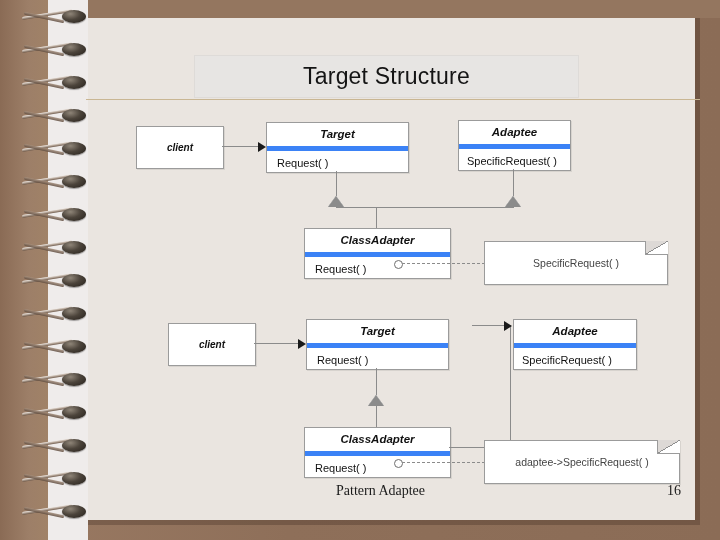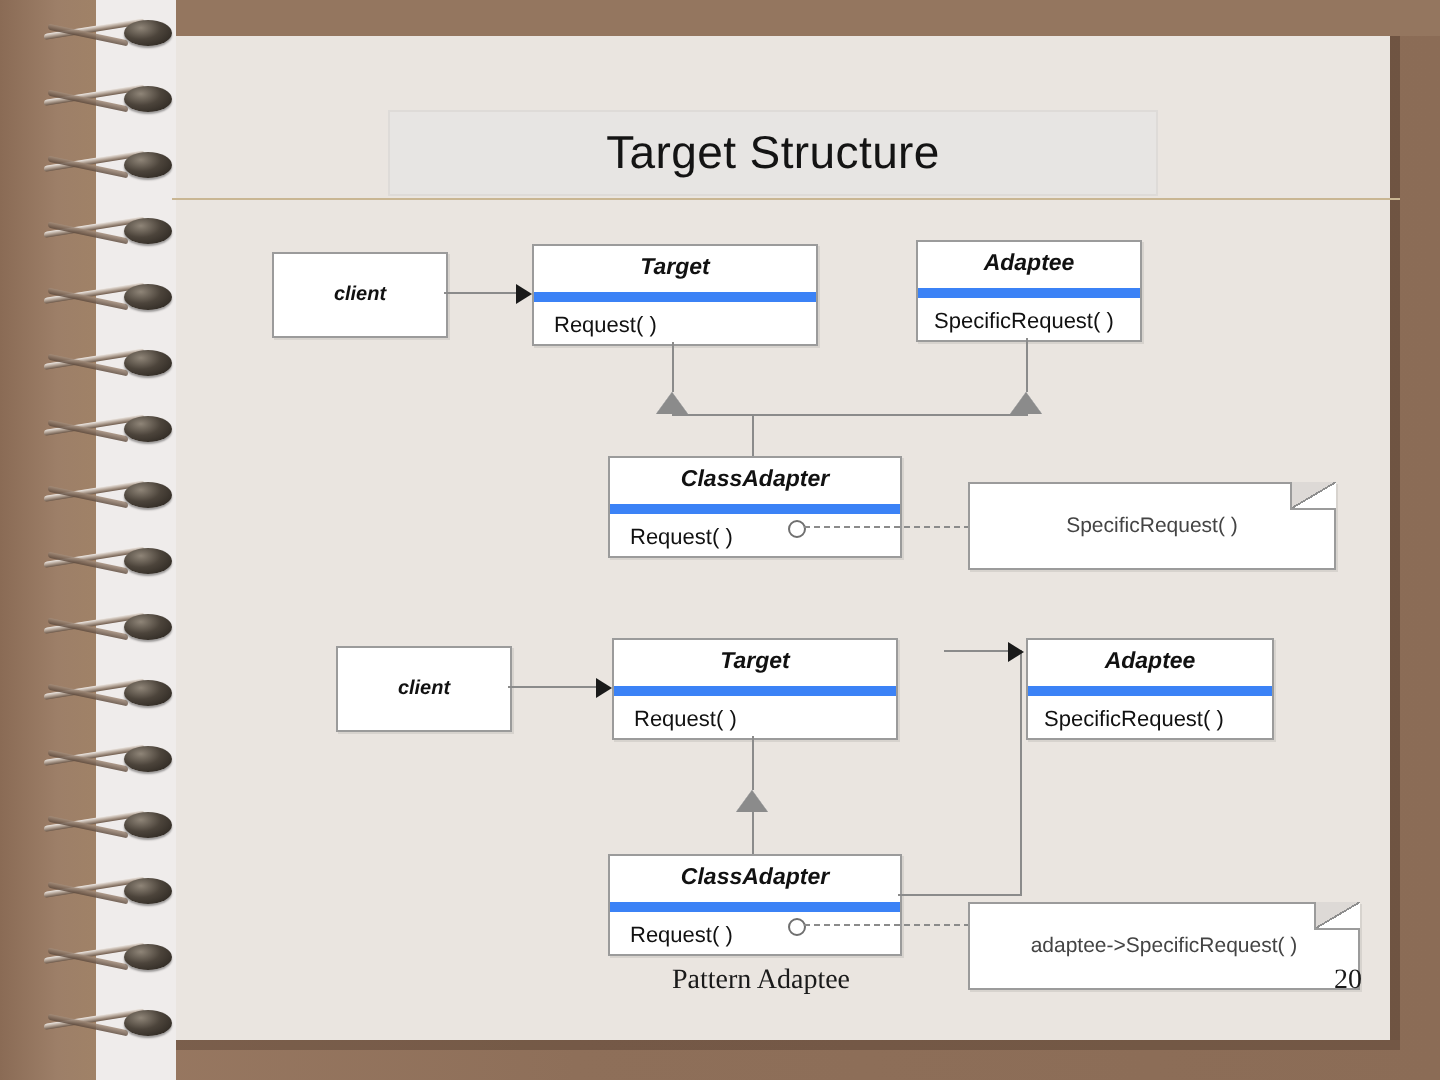--- a/index.html
+++ b/index.html
@@ -301,23 +301,23 @@
     </div>
 
     <div class="ln lnh" style="left:361px;top:429px;width:62px;"></div>
     <div class="ln lnv" style="left:422px;top:307px;height:122px;"></div>
     <div class="ln lnh" style="left:384px;top:307px;width:38px;"></div>
     <div class="arrow" style="left:416px;top:303px;"></div>
 
     <div class="circ" style="left:306px;top:441px;"></div>
     <div class="dash" style="left:314px;top:444px;width:83px;"></div>
 
-    <div class="note" style="left:396px;top:422px;width:194px;height:42px;margin-top:11px;">
+    <div class="note" style="left:396px;top:422px;width:194px;height:42px;">
       <span class="fold"></span>
       <span>adaptee-&gt;SpecificRequest( )</span>
     </div>
 
   </div>
 
   <div class="footer">Pattern Adaptee</div>
-  <div class="pageno">20</div>
+  <div class="pageno">16</div>
 
 </div>
 
 </body></html>

